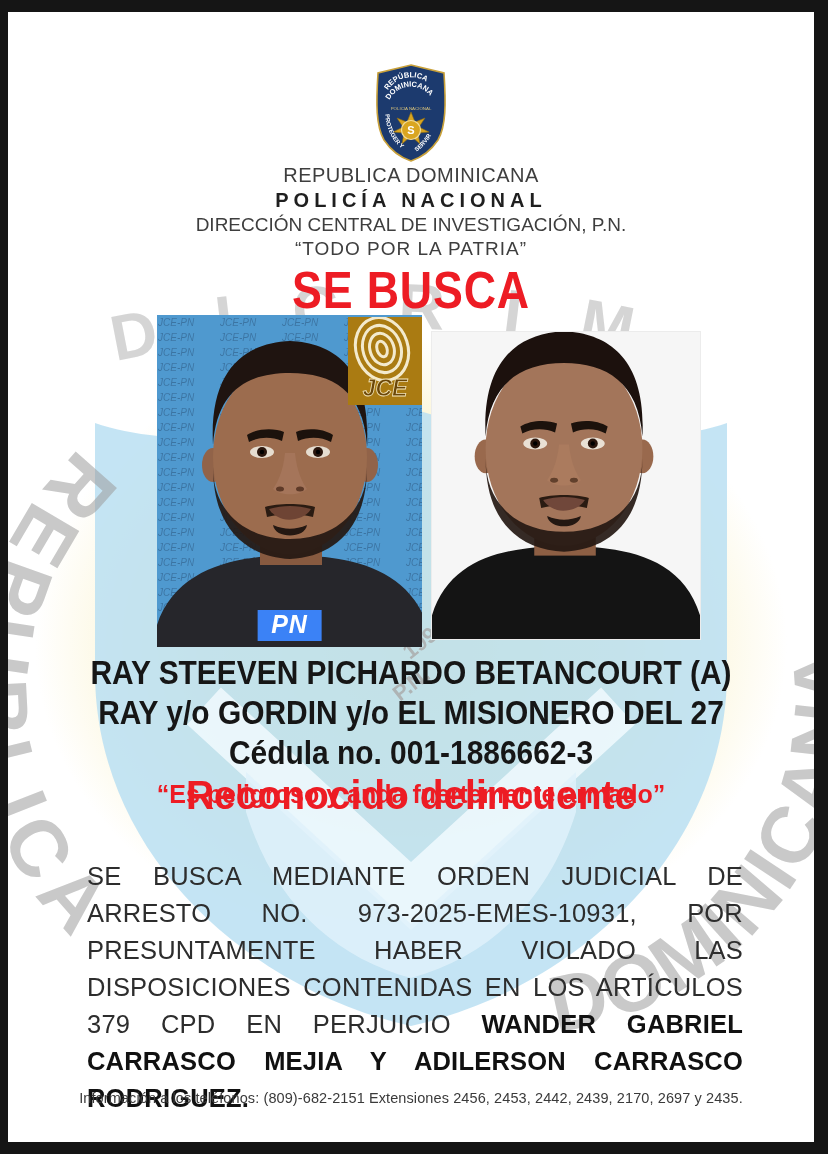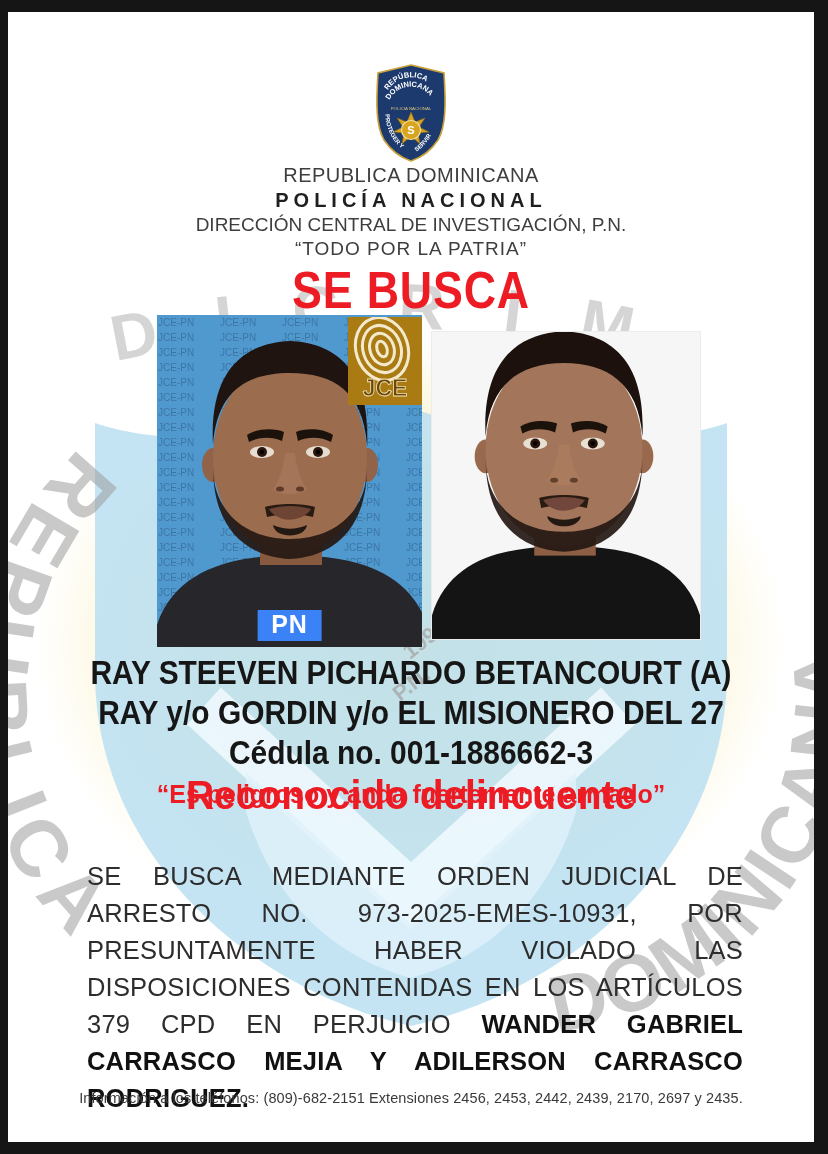--- a/index.html
+++ b/index.html
@@ -31,21 +31,21 @@
   .h-inst{top:177px;font-size:20px;font-weight:bold;color:#1f1f1f;letter-spacing:5px;}
   .h-dir{top:202px;font-size:19px;color:#3e3e3e;letter-spacing:0px;}
   .h-motto{top:226px;font-size:19px;color:#3e3e3e;letter-spacing:1px;}
   .wanted{
     position:absolute;top:248px;left:0;width:100%;text-align:center;
     font-size:52px;font-weight:bold;color:#ed1c24;letter-spacing:1px;
     transform:scaleX(0.86);transform-origin:50% 50%;white-space:nowrap;
   }
   
   .photo{position:absolute;overflow:hidden;}
-  .photo-left{left:149px;top:303px;width:265px;height:332px;background:#4f99cf;}
+  .photo-left{left:149px;top:303px;width:265px;height:332px;background:#4f99cf;font-style:italic;}
   .photo-right{left:423px;top:319px;width:268px;height:307px;background:#f6f6f6;border:1px solid #ececec;}
   .photo svg.person{position:absolute;left:0;top:0;}
   .jce-logo{position:absolute;right:0;top:2px;width:74px;height:88px;}
   .pn-label{
     position:absolute;left:50%;bottom:6px;transform:translateX(-50%);
     background:#3b82f6;color:#ffffff;font-size:25px;font-weight:bold;
     padding:1px 14px 3px 14px;letter-spacing:1px;line-height:1.1;
   }
   
   .bigline{

